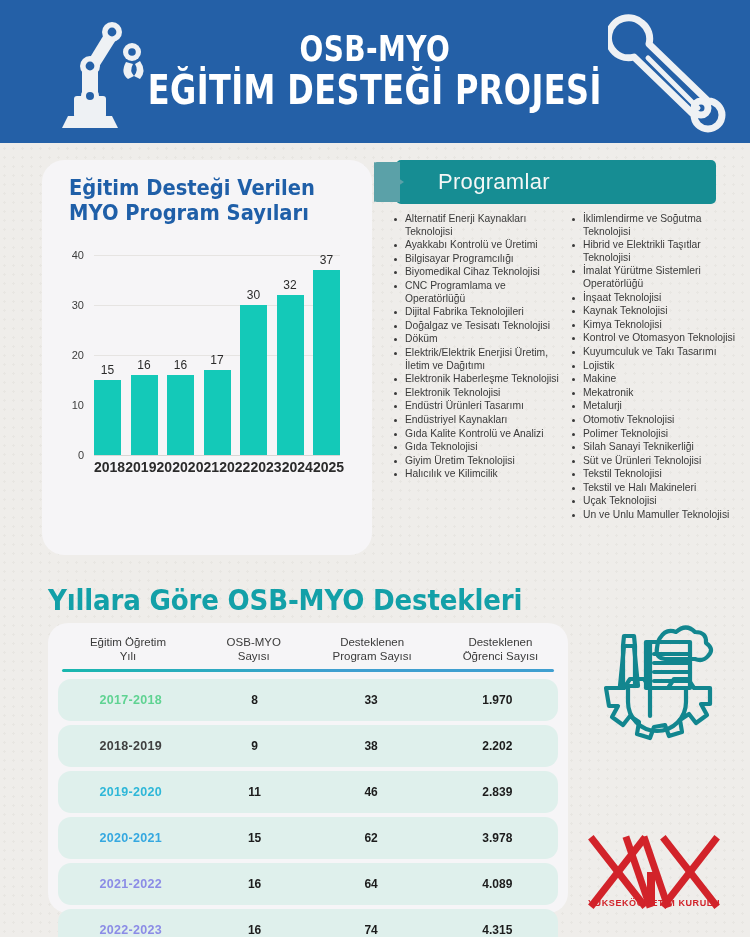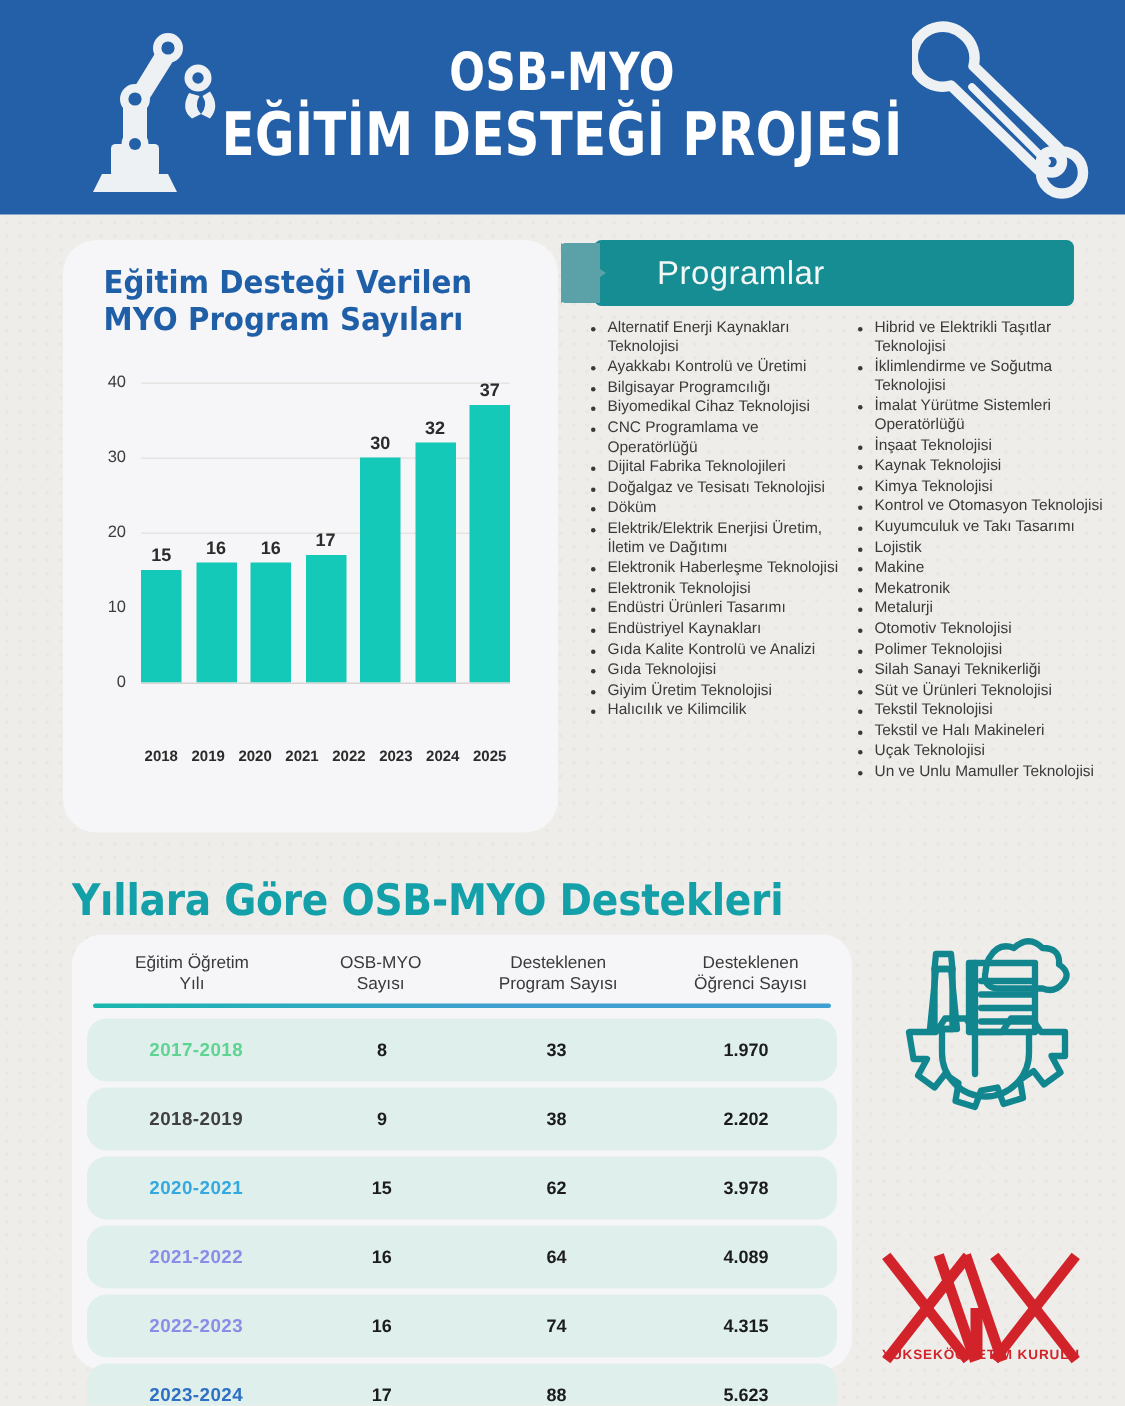--- a/index.html
+++ b/index.html
@@ -58,32 +58,31 @@
   }
   .bars{
     position:absolute;left:52px;top:0;width:246px;height:200px;
     display:flex;align-items:flex-end;justify-content:space-between;
   }
   .bar-wrap{width:27px;position:relative;height:100%;
     display:flex;flex-direction:column;justify-content:flex-end;align-items:center;}
   .bar{width:27px;background:#14c9b8;}
   .bar-val{
     position:absolute;left:50%;transform:translateX(-50%);
-    font-size:12px;color:#2b2b2b;font-weight:700;
+    font-size:12px;color:#2b2b2b;font-weight:400;
     font-family:"Liberation Sans",sans-serif;white-space:nowrap;
   }
   .baseline{position:absolute;left:52px;top:200px;width:246px;height:1px;background:#d8d6d4;}
   .xlabels{
     position:absolute;left:52px;top:204px;width:246px;
     display:flex;justify-content:space-between;
   }
   .xlabel{
-    width:27px;text-align:center;font-size:10px;color:#2b2b2b;font-weight:600;
+    width:27px;text-align:center;font-size:14px;color:#2b2b2b;font-weight:600;
     font-family:"Liberation Sans",sans-serif;
-    margin-top:40px;
   }
 
   
   .prog-header{
     position:absolute;left:396px;top:160px;width:320px;height:44px;
     background:#168d93;border-radius:5px;
     display:flex;align-items:center;
   }
   .prog-arrow{
     position:absolute;left:-22px;top:2px;width:0;height:0;
@@ -293,22 +292,22 @@
           <li>Endüstri Ürünleri Tasarımı</li>
           <li>Endüstriyel Kaynakları</li>
           <li>Gıda Kalite Kontrolü ve Analizi</li>
           <li>Gıda Teknolojisi</li>
           <li>Giyim Üretim Teknolojisi</li>
           <li>Halıcılık ve Kilimcilik</li>
         </ul>
     </div>
     <div class="prog-col">
       <ul id="prog-right">
+          <li>İklimlendirme ve Soğutma Teknolojisi</li>
           <li>Hibrid ve Elektrikli Taşıtlar Teknolojisi</li>
-          <li>İklimlendirme ve Soğutma Teknolojisi</li>
           <li>İmalat Yürütme Sistemleri Operatörlüğü</li>
           <li>İnşaat Teknolojisi</li>
           <li>Kaynak Teknolojisi</li>
           <li>Kimya Teknolojisi</li>
           <li>Kontrol ve Otomasyon Teknolojisi</li>
           <li>Kuyumculuk ve Takı Tasarımı</li>
           <li>Lojistik</li>
           <li>Makine</li>
           <li>Mekatronik</li>
           <li>Metalurji</li>
@@ -353,20 +352,26 @@
           <div class="cell c2">33</div>
           <div class="cell c3">1.970</div>
         </div>
         <div class="row" style="background: rgb(223, 240, 236);">
           <div class="cell c0 year" style="color: #404040;">2018-2019</div>
           <div class="cell c1">9</div>
           <div class="cell c2">38</div>
           <div class="cell c3">2.202</div>
         </div>
         <div class="row" style="background: rgb(223, 240, 236);">
+          <div class="cell c0 year" style="color: rgb(46, 183, 216);">2019-2020</div>
+          <div class="cell c1">11</div>
+          <div class="cell c2">46</div>
+          <div class="cell c3">2.839</div>
+        </div>
+        <div class="row" style="background: rgb(223, 240, 236);">
           <div class="cell c0 year" style="color: rgb(53, 168, 224);">2020-2021</div>
           <div class="cell c1">15</div>
           <div class="cell c2">62</div>
           <div class="cell c3">3.978</div>
         </div>
         <div class="row" style="background: rgb(223, 240, 236);">
           <div class="cell c0 year" style="color: rgb(139, 140, 230);">2021-2022</div>
           <div class="cell c1">16</div>
           <div class="cell c2">64</div>
           <div class="cell c3">4.089</div>

